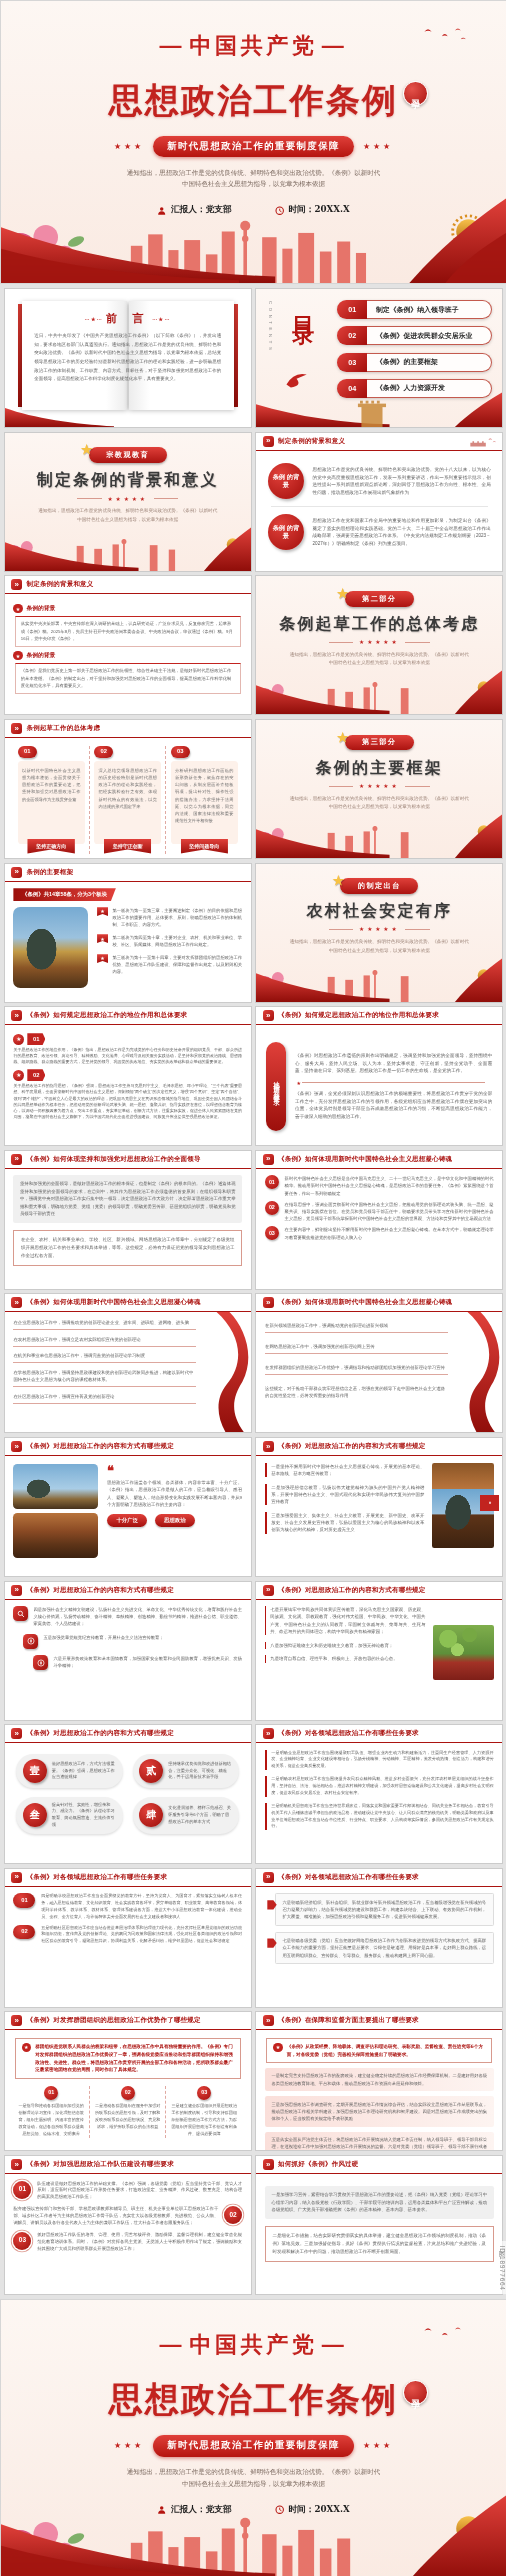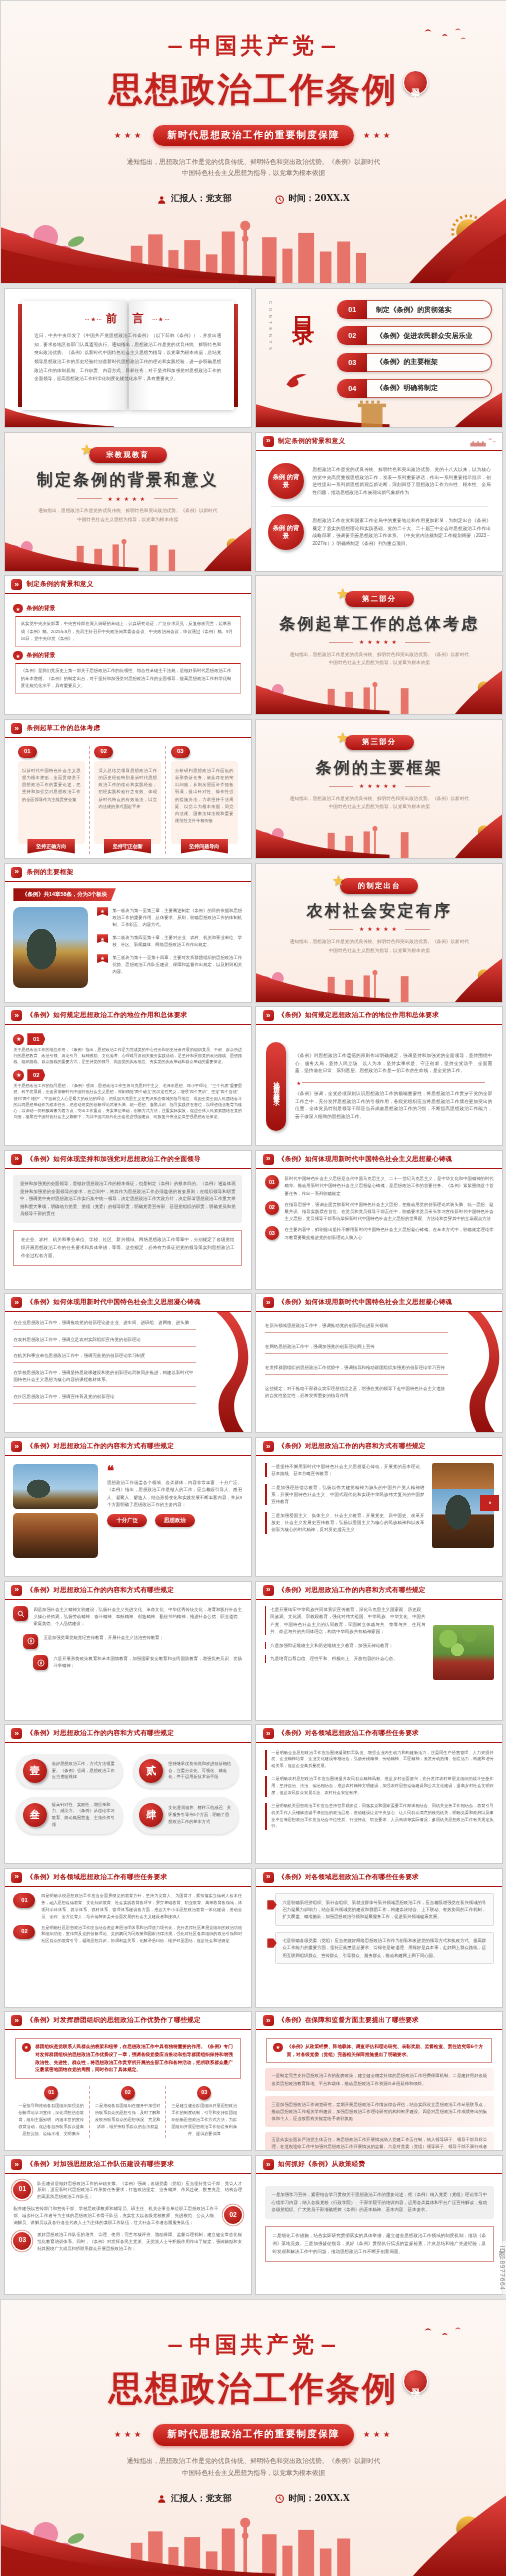--- a/index.html
+++ b/index.html
@@ -2,23 +2,23 @@
 <html style="font-size:11.6px"><head>
 <meta charset="utf-8">
 <style>
 *{margin:0;padding:0;box-sizing:border-box}
 body{background:#cfcfcf;font-family:"Liberation Sans",sans-serif}
 .page{width:507px;margin:0 auto;background:#e3e3e3;position:relative}
 
 .fullslide{width:507px;height:284px;position:relative;overflow:hidden;
   background:linear-gradient(180deg,#fdf7f3 0%,#fbf0ea 55%,#faeae2 100%);border:0.7px solid #d6d6d6}
 .c-top{text-align:center;padding-top:30px;position:relative;z-index:2}
-.c-title-top{font-family:Liberation Mono, monospace;font-size:22px;font-weight:bold;color:#c2231f;letter-spacing:3.6px}
+.c-title-top{font-family:Liberation Sans, sans-serif;font-size:22px;font-weight:bold;color:#c2231f;letter-spacing:3.6px}
 .c-title-top .dash{font-weight:bold;color:#c2231f;margin:0 4.3px}
-.c-main-wrap{display:inline-block;position:relative;margin-top:6px}
+.c-main-wrap{display:inline-block;position:relative;margin-top:17px}
 .c-title-main{font-family:"DejaVu Serif",serif;font-size:34px;font-weight:900;color:#c2231f;letter-spacing:2.2px;text-shadow:0 1.4px 2.2px rgba(160,20,18,.25)}
 .c-badge{position:absolute;right:-30px;top:2.9px;width:25px;height:25px;border-radius:50%;
   background:radial-gradient(circle at 35% 30%,#e5524a,#a91310);color:#fff;font-size:8.7px;font-weight:bold;
   display:flex;align-items:center;justify-content:center;writing-mode:vertical-rl;text-orientation:upright;
   border:0.7px solid #fff;box-shadow:0 1.4px 2.9px rgba(0,0,0,.3);line-height:1}
 .c-banner-row{display:flex;align-items:center;justify-content:center;gap:8.7px;margin-top:11.6px}
 .c-stars{color:#c2231f;font-size:8px;letter-spacing:2.9px}
 .c-banner{background:linear-gradient(180deg,#e0403a,#b5140f);color:#fff;font-weight:bold;font-size:9.4px;letter-spacing:1.4px;
   padding:4.3px 14.5px;border-radius:12.3px;box-shadow:0 1.4px 3.6px rgba(181,20,15,.45)}
 .c-sub{margin-top:9.4px;font-size:6.5px;color:#7c6a60;line-height:1.8}
@@ -267,33 +267,33 @@
         <div class="toc-left">
           <span class="contents">CONTENTS</span>
           <span class="toc-cn">目录</span>
           <svg class="dove" width="24.6" height="19" viewBox="0 0 34 26">
               <path d="M2 20 Q12 2 30 6 L16 12 Q24 22 8 24 Z" fill="#c2231f"></path>
             </svg>
         </div>
         <div class="toc-items">
           <div class="titem">
               <span class="tnum">01</span>
-              <span class="tlabel">制定《条例》的贯彻落实</span>
+              <span class="tlabel">制定《条例》纳入领导班子</span>
             </div>
           <div class="titem">
               <span class="tnum">02</span>
               <span class="tlabel">《条例》促进农民群众安居乐业</span>
             </div>
           <div class="titem">
               <span class="tnum">03</span>
               <span class="tlabel">《条例》的主要框架</span>
             </div>
           <div class="titem">
               <span class="tnum">04</span>
-              <span class="tlabel">《条例》明确将制定</span>
+              <span class="tlabel">《条例》人力资源开发</span>
             </div>
         </div>
       </div>
       <svg class="toc-decor" viewBox="0 0 700 130" preserveAspectRatio="none">
           <path d="M0,52 C120,96 250,116 380,121 L380,130 L0,130 Z" fill="url(#g_red)"></path>
           <path d="M700,12 C648,48 606,84 566,130 L700,130 Z" fill="url(#g_red)"></path>
           <g fill="#c98a3a" opacity=".85">
             <rect x="300" y="60" width="60" height="70"></rect>
             <rect x="290" y="50" width="80" height="12"></rect>
             <rect x="296" y="40" width="8" height="10"></rect>
@@ -860,21 +860,21 @@
         <div class="laurelrow">
             <span class="ln">03</span>
             <span class="tx">抓好思想政治工作队伍的培养、管理、使用，完善考核评价、激励保障、监督管理机制，建立健全常态化规范化教育培训体系。同时，《条例》对发挥各民主党派、无党派人士等积极作用作出了规定，强调鼓励和支持其围绕广大成员和所联系群众开展思想政治工作；</span>
           </div>
       </div>
     </section>
 
     <section class="slide">
       <div class="chead">
           <span class="chev"></span>
-          <span class="t">如何抓好《条例》从政策经费</span>
+          <span class="t">如何抓好《条例》作风过硬</span>
         </div>
       <div class="cbody">
         <div class="graybox" style="margin-top:5.8px">一是加强学习宣传，紧密结合学习贯彻关于思想政治工作的重要论述，把《条例》纳入党委（党组）理论学习中心组学习内容，纳入各级党校（行政学院）、干部学院等的培训内容，运用各类媒体和平台广泛宣传解读，推动各级党组织、广大党员干部准确把握《条例》的基本精神、基本内容、基本要求。</div>
         <div class="redbox">二是细化工作措施，结合实际研究贯彻落实的具体举措，建立健全思想政治工作领域的制度机制，推动《条例》落地见效。三是加强督促指导，抓好《条例》贯彻执行情况的监督检查，注意总结和推广先进经验，及时发现和解决工作中的问题，推动思想政治工作不断开创新局面。</div>
       </div>
     </section>
 
   </div>
 
   <section class="fullslide" style="height:282px">

